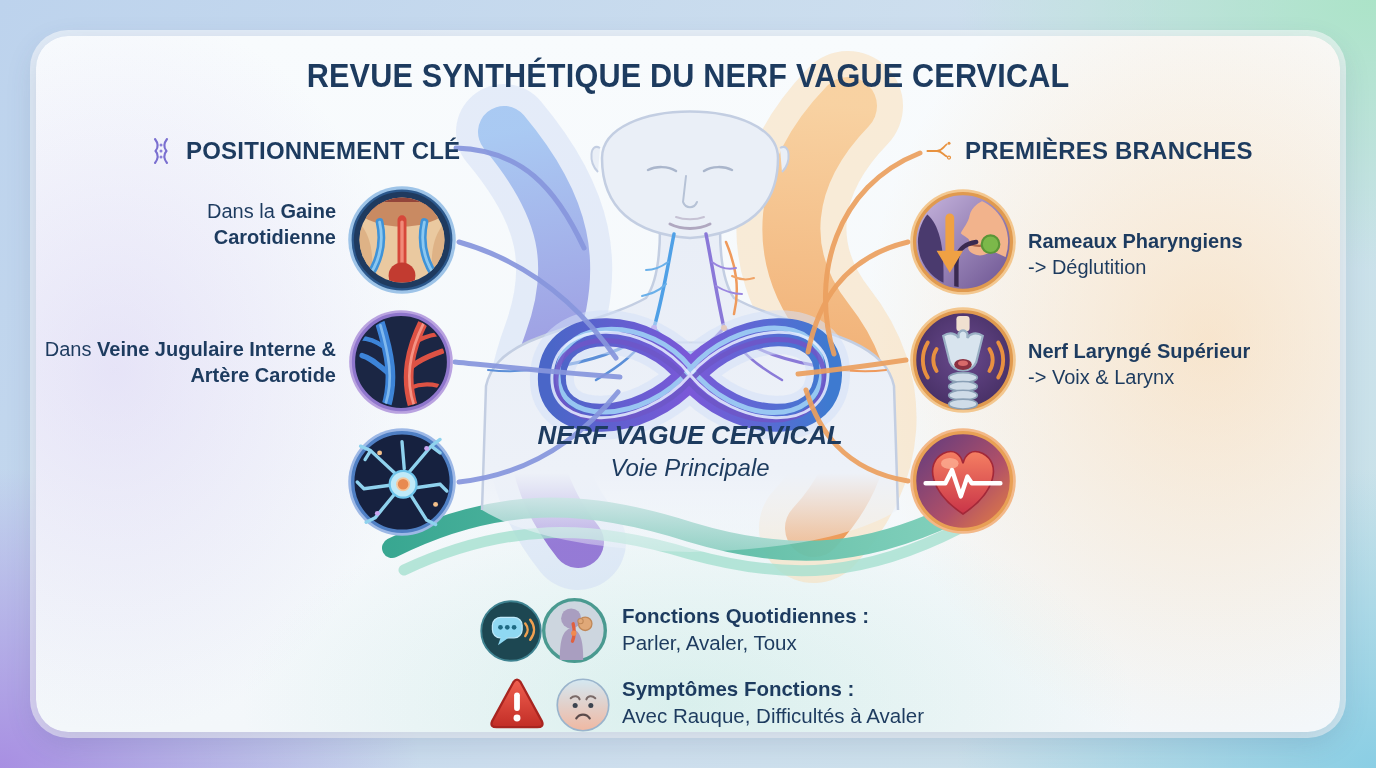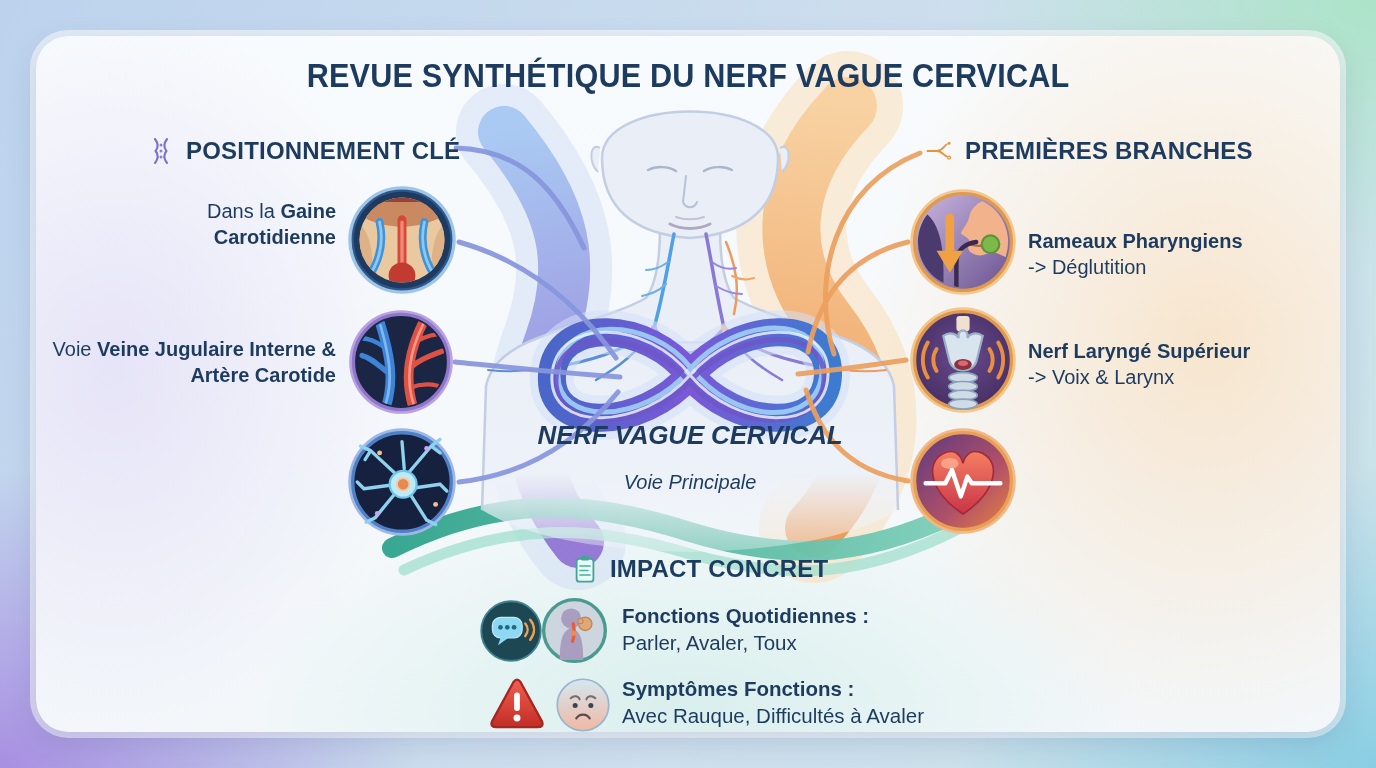--- a/index.html
+++ b/index.html
@@ -27,21 +27,21 @@
     color:#1d3b5f;letter-spacing:.2px;white-space:nowrap;}
   .sec-h svg{flex:0 0 auto;}
   .item-text{font-size:20px;line-height:26px;color:#1d3b5f;}
   .item-text strong{font-weight:700;}
   .ta-r{text-align:right;}
   .blk{display:block;}
   .sub{display:block;font-weight:400;}
   .ri-text strong, .imp-text strong{font-weight:700;}
   .center-label{left:454px;top:384px;width:400px;text-align:center;color:#1d3b5f;font-style:italic;}
   .center-label .cl-t{font-size:26px;font-weight:800;letter-spacing:-.2px;}
-  .center-label .cl-s{font-size:20px;font-weight:400;margin-top:20px;}
+  .center-label .cl-s{font-size:24px;font-weight:400;margin-top:3px;}
   .imp-text{font-size:20.5px;line-height:27px;color:#1d3b5f;}
   .icon-circle{display:block;}
 </style>
 </head>
 <body>
 
 <div class="card">
 
   <svg class="art" viewBox="0 0 1304 696" width="1304" height="696">
     <defs>
@@ -146,21 +146,21 @@
         <circle cx="50" cy="50" r="5" fill="#8a7fd8"></circle>
         <circle cx="50" cy="70" r="5" fill="#8a7fd8"></circle>
     </svg>
     <span>POSITIONNEMENT CLÉ</span>
   </div>
 
   <div class="abs item-text ta-r" style="left:60px;top:162px;width:240px;">
     <span>Dans la </span><strong>Gaine Carotidienne</strong><span></span>
   </div>
   <div class="abs item-text ta-r" style="left:8px;top:300px;width:292px;">
-    <span>Voie </span><strong>Veine Jugulaire Interne &amp; Artère Carotide</strong><span></span>
+    <span>Dans </span><strong>Veine Jugulaire Interne &amp; Artère Carotide</strong><span></span>
   </div>
 
   <div class="abs" style="left:310px;top:148px;">
     <svg class="icon-circle" width="112" height="112" viewBox="0 0 100 100">
       <defs>
           <clipPath id="clipA">
             <circle cx="50" cy="50" r="38"></circle>
           </clipPath>
         </defs>
       <circle cx="50" cy="50" r="48" fill="#9ec4e8"></circle>
@@ -318,32 +318,20 @@
       <ellipse cx="38" cy="34" rx="8" ry="5" fill="#fcae92" opacity="0.8"></ellipse>
       <path d="M16,52 L34,52 L40,40 L48,64 L54,46 L58,52 L84,52" fill="none" stroke="#ffffff" stroke-width="4" stroke-linecap="round" stroke-linejoin="round"></path>
     </svg>
   </div>
 
   <div class="abs center-label">
     <div class="cl-t">NERF VAGUE CERVICAL</div>
     <div class="cl-s">Voie Principale</div>
   </div>
 
-  <div class="abs sec-h" style="left:534px;top:518px;">
-    <svg width="30" height="30" viewBox="0 0 100 100">
-      <rect x="22" y="16" width="56" height="76" rx="9" fill="#eafaf6" stroke="#3fa695" stroke-width="6"></rect>
-      <rect x="37" y="7" width="26" height="15" rx="5" fill="#3fa695"></rect>
-      <g stroke="#4ab0a0" stroke-width="5" stroke-linecap="round">
-        <path d="M33,40 H67"></path>
-          <path d="M33,55 H60"></path>
-          <path d="M33,70 H67"></path>
-      </g>
-    </svg>
-    <span>IMPACT CONCRET</span>
-  </div>
 
   <div class="abs" style="left:444px;top:564px;">
     <svg class="icon-circle" width="62" height="62" viewBox="0 0 100 100">
       <circle cx="50" cy="50" r="48" fill="#1d4752" stroke="#3f8391" stroke-width="3"></circle>
       <rect x="20" y="28" width="48" height="33" rx="13" fill="#8fd8f2" stroke="#bfeafb" stroke-width="2"></rect>
       <path d="M34,59 L29,73 L46,61 Z" fill="#8fd8f2"></path>
       <circle cx="33" cy="44" r="3.8" fill="#1d6a84"></circle>
         <circle cx="44" cy="44" r="3.8" fill="#1d6a84"></circle>
         <circle cx="55" cy="44" r="3.8" fill="#1d6a84"></circle>
       <g fill="none" stroke="#f0a050" stroke-width="4" stroke-linecap="round">

